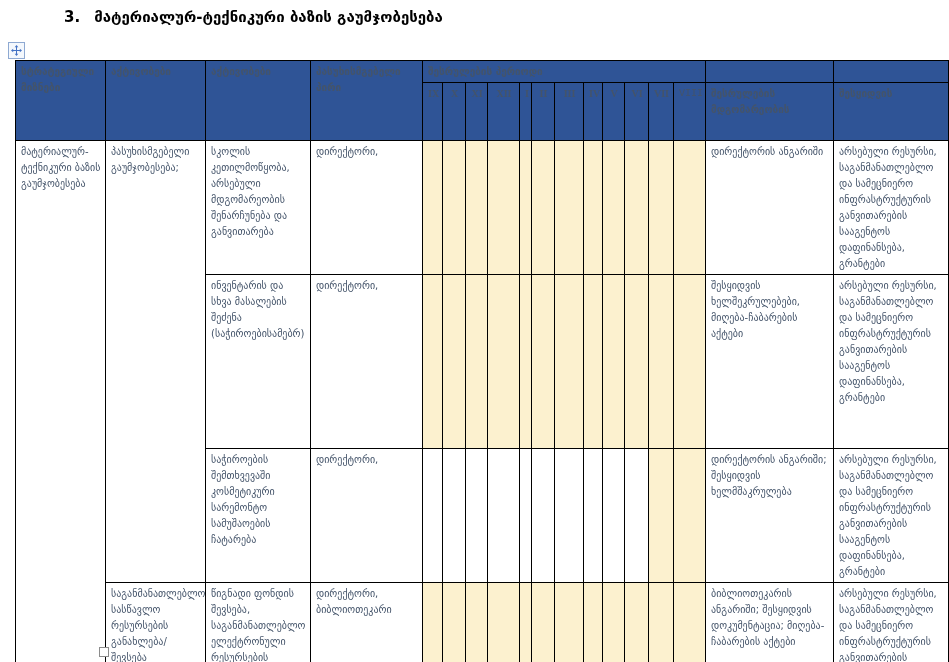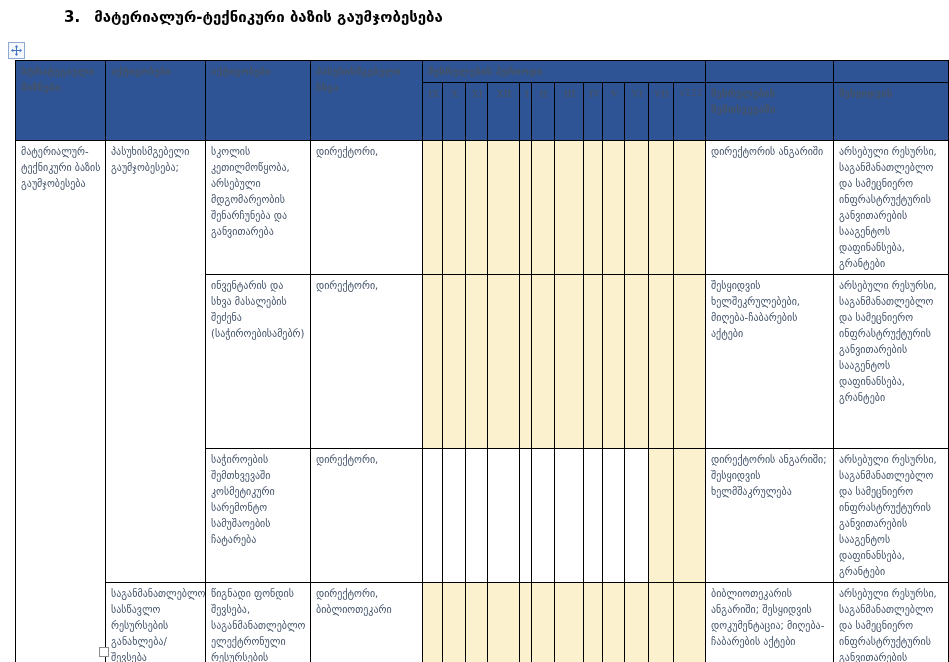--- a/index.html
+++ b/index.html
@@ -76,40 +76,40 @@
         <col style="width:32px">
       <col style="width:128px">
         <col style="width:115px">
     </colgroup>
 
     <tbody>
         <tr style="height:18px">
       <td class="hd" rowspan="2">სტრატეგიული მიზნები</td>
       <td class="hd" rowspan="2">აქტივობები</td>
       <td class="hd" rowspan="2">აქტივობები</td>
-      <td class="hd" rowspan="2">პასუხისმგებელი სხვა</td>
+      <td class="hd" rowspan="2">პასუხისმგებელი პირი</td>
       <td class="hd" colspan="12">შესრულების პერიოდი</td>
       <td class="hd"></td>
       <td class="hd"></td>
     </tr>
 
     <tr style="height:58px">
       <td class="mh">IX</td>
       <td class="mh">X</td>
       <td class="mh">XI</td>
       <td class="mh">XII</td>
       <td class="mh">I</td>
       <td class="mh">II</td>
       <td class="mh">III</td>
       <td class="mh">IV</td>
       <td class="mh">V</td>
       <td class="mh">VI</td>
       <td class="mh">VII</td>
       <td class="mh mh-light">VIII</td>
-      <td class="hd">შესრულების შემთხვევაში</td>
+      <td class="hd">შესრულების მდგომარეობის</td>
       <td class="hd">შესყიდვის</td>
     </tr>
 
     <tr style="height:132px">
       <td class="goal-cell" rowspan="4">მატერიალურ-ტექნიკური ბაზის გაუმჯობესება</td>
       <td class="task-cell" rowspan="3">პასუხისმგებელი გაუმჯობესება;</td>
       <td>სკოლის კეთილმოწყობა, არსებული მდგომარეობის შენარჩუნება და განვითარება</td>
       <td>დირექტორი,</td>
       <td class="sched on"></td>
       <td class="sched on"></td>

